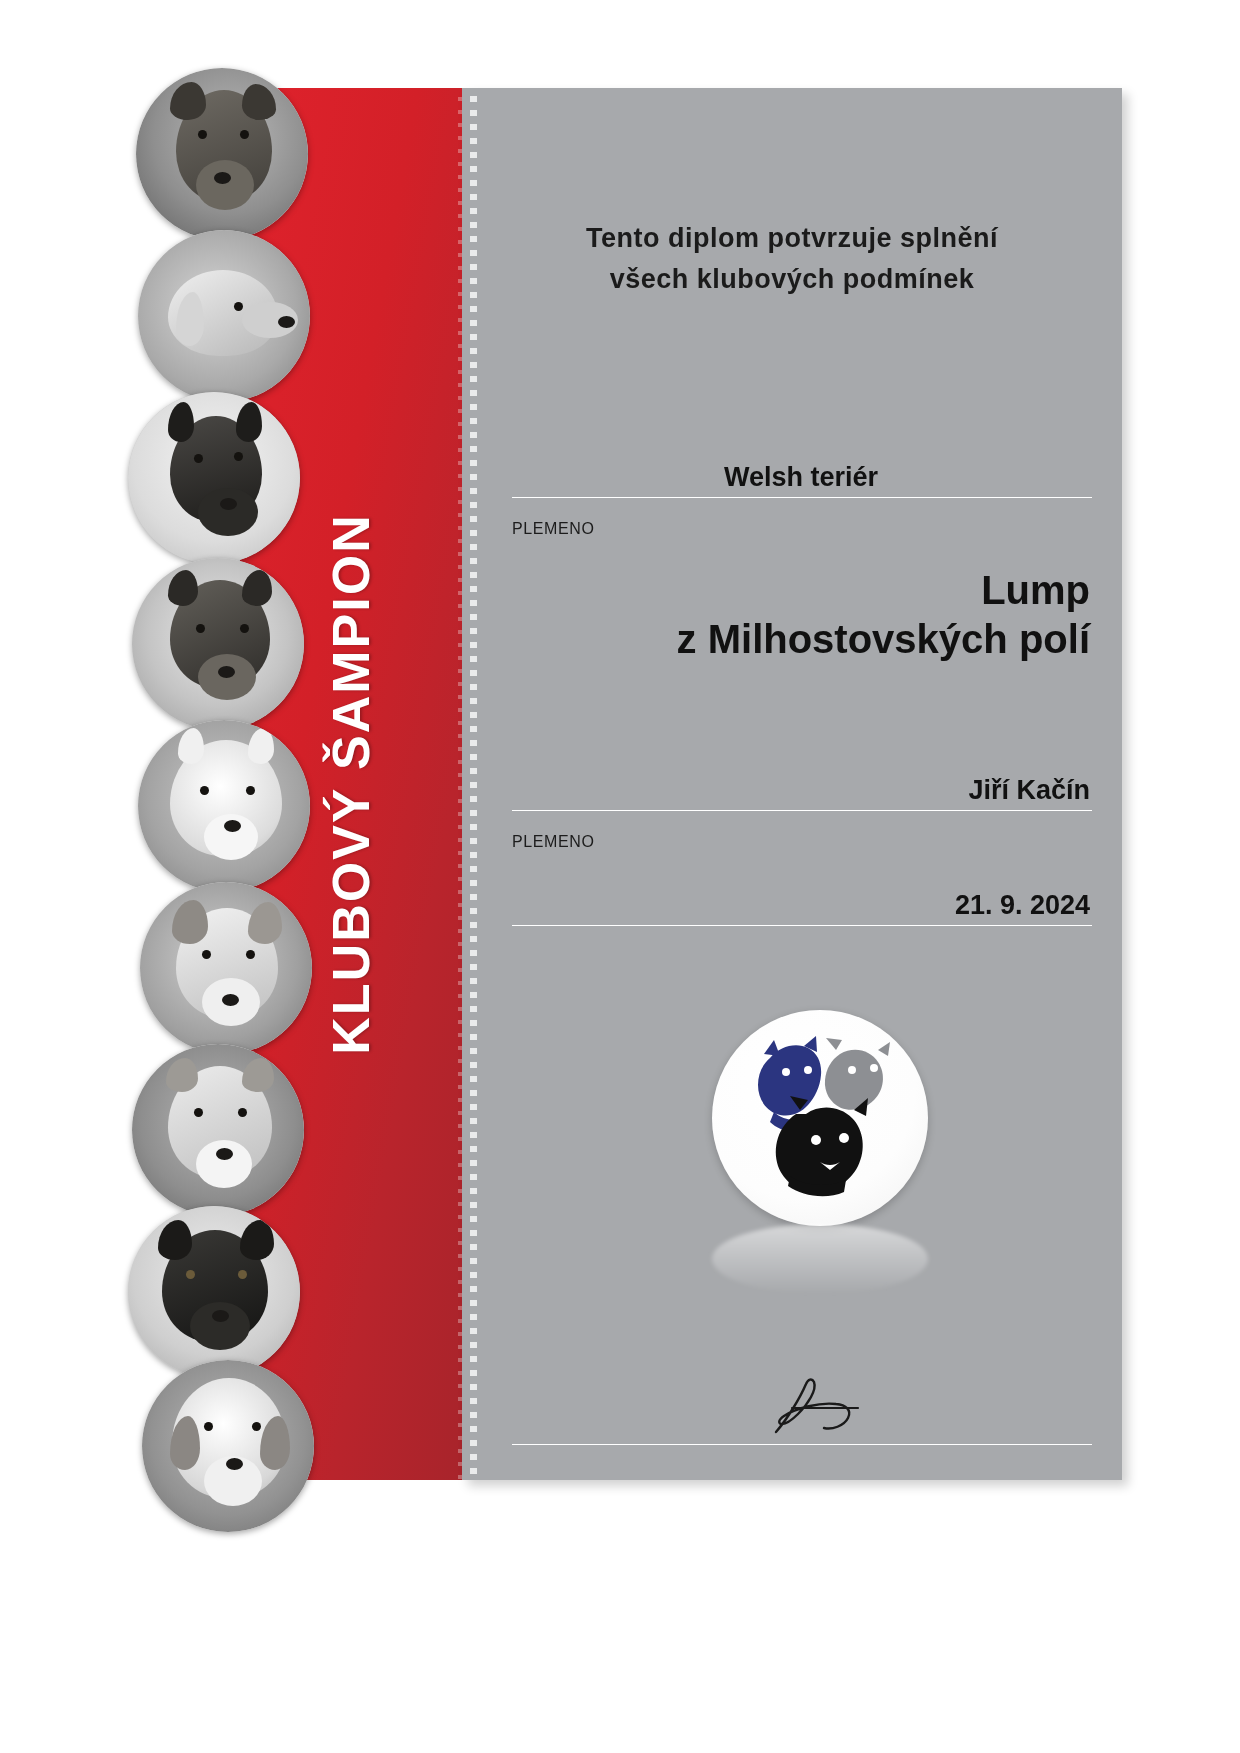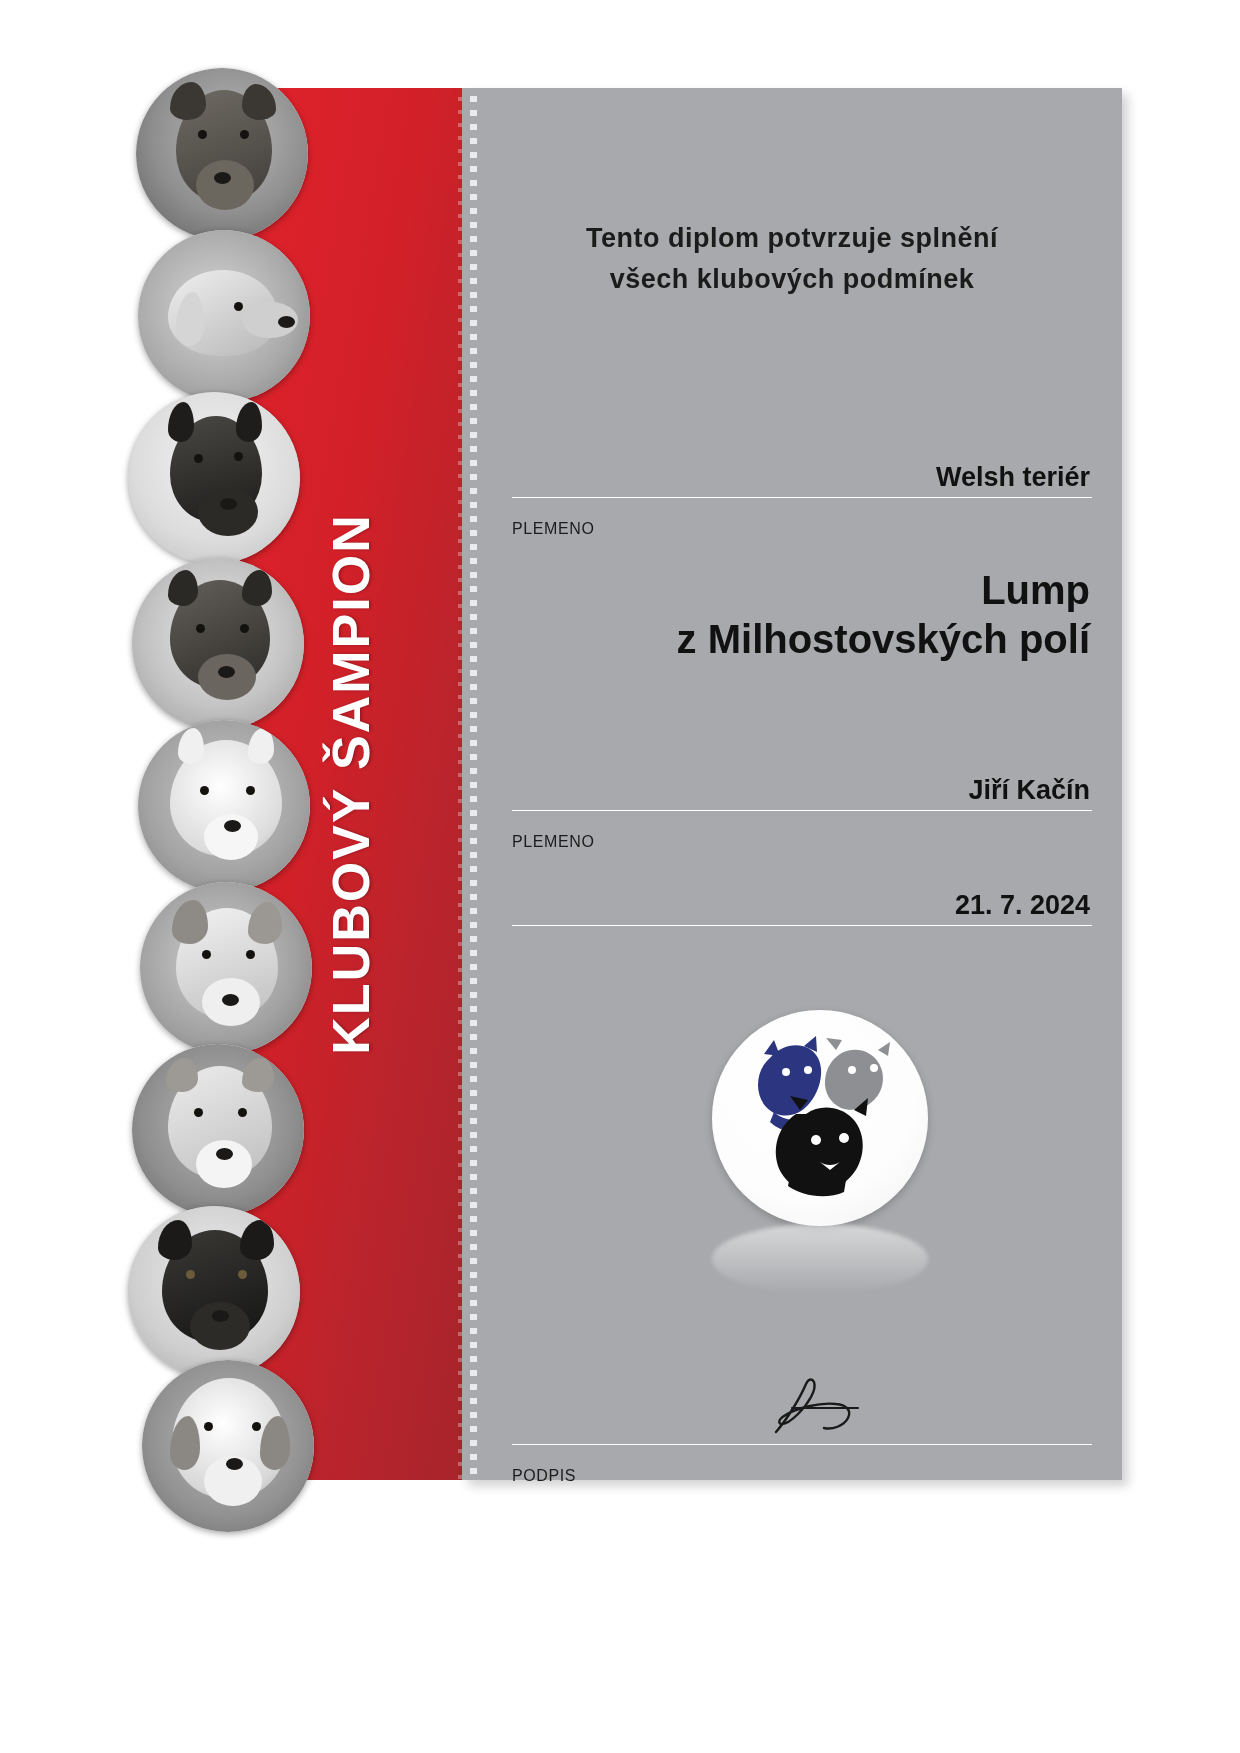--- a/index.html
+++ b/index.html
@@ -161,21 +161,21 @@
     margin-top: 4px;
   }
   .field .caption {
     margin-top: 22px;
     font-size: 16px;
     letter-spacing: .6px;
     color: #1c1c1c;
   }
 
   #field-breed { top: 462px; }
-  #field-breed .value { font-size: 27px; font-weight: bold; }
+  #field-breed .value { font-size: 27px; font-weight: bold; text-align: center; }
 
   #field-dogname { top: 566px; }
   #field-dogname .value { font-size: 40px; font-weight: bold; line-height: 1.22; }
 
   #field-owner { top: 775px; }
   #field-owner .value { font-size: 27px; font-weight: bold; }
 
   #field-date { top: 890px; }
   #field-date .value { font-size: 27px; font-weight: bold; }
 
@@ -362,21 +362,21 @@
     <div class="rule" style="border-top:none;"></div>
   </div>
 
   <div class="field" id="field-owner">
     <div class="value">Jiří Kačín</div>
     <div class="rule"></div>
     <div class="caption">PLEMENO</div>
   </div>
 
   <div class="field" id="field-date">
-    <div class="value">21. 7. 2024</div>
+    <div class="value">21. 9. 2024</div>
     <div class="rule"></div>
   </div>
 
   <div class="logo-wrap">
     <div class="logo-circle">
       <svg width="216" height="216" viewBox="0 0 216 216">
 
         <g fill="#2b3580">
           <path d="M58 48 c10 -12 26 -16 38 -10 c10 5 14 16 13 27 c-1 12 -6 22 -13 30 c-8 9 -20 13 -31 9 c-12 -4 -19 -16 -19 -29 c0 -11 4 -20 12 -27 z"></path>
           <path d="M52 44 l10 -14 l6 16 z"></path>
@@ -418,16 +418,15 @@
   </div>
 
   <div class="field" id="field-signature">
     <div class="sig-area">
       <svg class="sig-svg" width="120" height="70" viewBox="0 0 120 70">
         <path d="M14 58 C26 44 38 24 44 10 C46 5 50 4 52 8 C55 16 46 30 36 40 C30 46 24 50 20 50 C16 50 16 46 22 42 C34 34 58 28 74 30 C84 31 90 36 86 44 C82 52 70 56 62 54" fill="none" stroke="#1a1a1a" stroke-width="2.4" stroke-linecap="round"></path>
         <path d="M30 34 L96 34" fill="none" stroke="#1a1a1a" stroke-width="2.2" stroke-linecap="round"></path>
       </svg>
     </div>
     <div class="rule"></div>
-    <div class="caption">PODPIS</div>
   </div>
 
 </div>
 
 </body></html>

